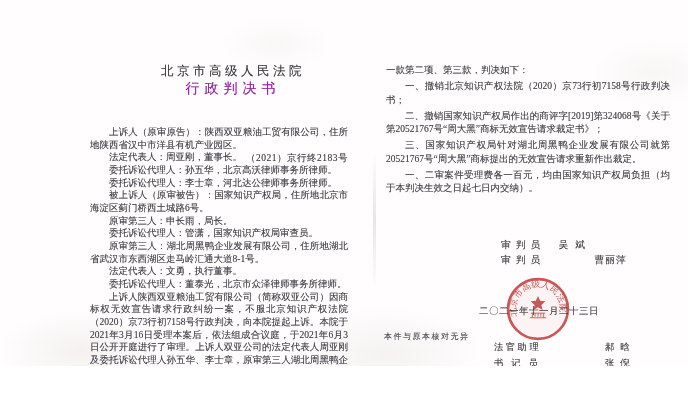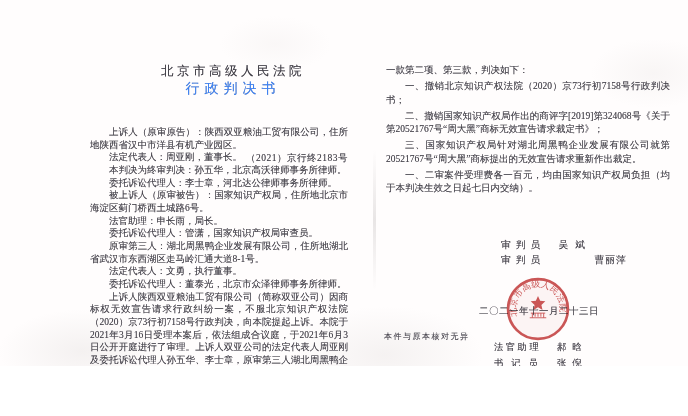--- a/index.html
+++ b/index.html
@@ -22,21 +22,21 @@
   #pageR{left:375px;width:313px;}
   
   #pageL::after{
     content:"";position:absolute;top:150px;right:-6px;width:3px;height:140px;
     background:linear-gradient(to bottom, transparent, rgba(190,185,185,.35), transparent);
   }
   .blurry{text-shadow:0 0 .6px rgba(86,80,92,.55);}
   .t1{position:absolute;top:63px;left:34px;width:258px;text-align:center;
       font-size:12.5px;letter-spacing:3.5px;color:#3e3c44;transform:translateX(14px);}
   .t2{position:absolute;top:80px;left:34px;width:258px;text-align:center;
-      font-size:14px;letter-spacing:5px;color:#3b82f6;transform:translateX(14px);}
+      font-size:14px;letter-spacing:5px;color:#a21caf;transform:translateX(14px);}
   .caseno{position:absolute;top:112px;left:34px;width:258px;text-align:right;
       font-size:9.5px;letter-spacing:.5px;margin-top:40px;}
   .bodyL{position:absolute;top:126px;left:34px;width:258px;
       font-size:9.5px;line-height:12.65px;text-align:justify;}
   .bodyL p{margin:0;text-indent:2em;}
   .pageno{position:absolute;top:372px;left:0;width:100%;text-align:center;font-size:8px;color:#55525a;}
   .bodyR{position:absolute;top:61px;left:8px;width:290px;
       font-size:9.5px;line-height:13.3px;text-align:justify;}
   .bodyR p{margin:3px;text-indent:2em;}
   .bodyR p.noindent{text-indent:0;}
@@ -47,40 +47,40 @@
   .jname.n3{letter-spacing:1px;margin-left:36px;}
   .dateline{position:absolute;top:305px;left:104px;font-size:9.5px;letter-spacing:.5px;z-index:1;color:#4a4850;}
   .seal{position:absolute;top:276px;left:130px;width:66px;height:66px;z-index:2;
         mix-blend-mode:multiply;opacity:.93;}
   .note{position:absolute;top:331px;left:9px;font-size:8px;letter-spacing:1.5px;color:#4e4c54;}
   .staff{position:absolute;top:341px;left:119px;font-size:9.3px;color:#403e46;}
   .srow{height:15.5px;white-space:nowrap;}
   .srole{display:inline-block;width:52px;margin-right:11px;}
   .srole.r4{letter-spacing:2.5px;}
   .srole.r3{letter-spacing:8px;}
-  .sname{letter-spacing:6px;}
+  .sname{letter-spacing:6px;margin-left:48px;}
   .stray{position:absolute;top:376px;left:110px;font-size:7px;color:#989097;
          transform:rotate(-8deg);letter-spacing:1px;}
 </style>
 </head>
 <body>
 
 <div class="canvas">
 
   <div class="page" id="pageL">
     <div class="t1 blurry">北京市高级人民法院</div>
     <div class="t2 blurry">行政判决书</div>
     <div class="caseno blurry">（2021）京行终2183号</div>
     <div class="bodyL blurry">
       <p>上诉人（原审原告）：陕西双亚粮油工贸有限公司，住所地陕西省汉中市洋县有机产业园区。</p>
       <p>法定代表人：周亚刚，董事长。</p>
-      <p>本判决为终审判决：孙五华，北京高沃律师事务所律师。</p>
+      <p>委托诉讼代理人：孙五华，北京高沃律师事务所律师。</p>
       <p>委托诉讼代理人：李士章，河北达公律师事务所律师。</p>
       <p>被上诉人（原审被告）：国家知识产权局，住所地北京市海淀区蓟门桥西土城路6号。</p>
-      <p>法官助理：申长雨，局长。</p>
+      <p>原审第三人：申长雨，局长。</p>
       <p>委托诉讼代理人：管潇，国家知识产权局审查员。</p>
       <p>原审第三人：湖北周黑鸭企业发展有限公司，住所地湖北省武汉市东西湖区走马岭汇通大道8-1号。</p>
       <p>法定代表人：文勇，执行董事。</p>
       <p>委托诉讼代理人：董泰光，北京市众泽律师事务所律师。</p>
       <p>上诉人陕西双亚粮油工贸有限公司（简称双亚公司）因商标权无效宣告请求行政纠纷一案，不服北京知识产权法院（2020）京73行初7158号行政判决，向本院提起上诉。本院于2021年3月16日受理本案后，依法组成合议庭，于2021年6月3日公开开庭进行了审理。上诉人双亚公司的法定代表人周亚刚及委托诉讼代理人孙五华、李士章，原审第三人湖北周黑鸭企业发</p>
     </div>
     <div class="pageno">1</div>
   </div>
 
   <div class="page" id="pageR">

